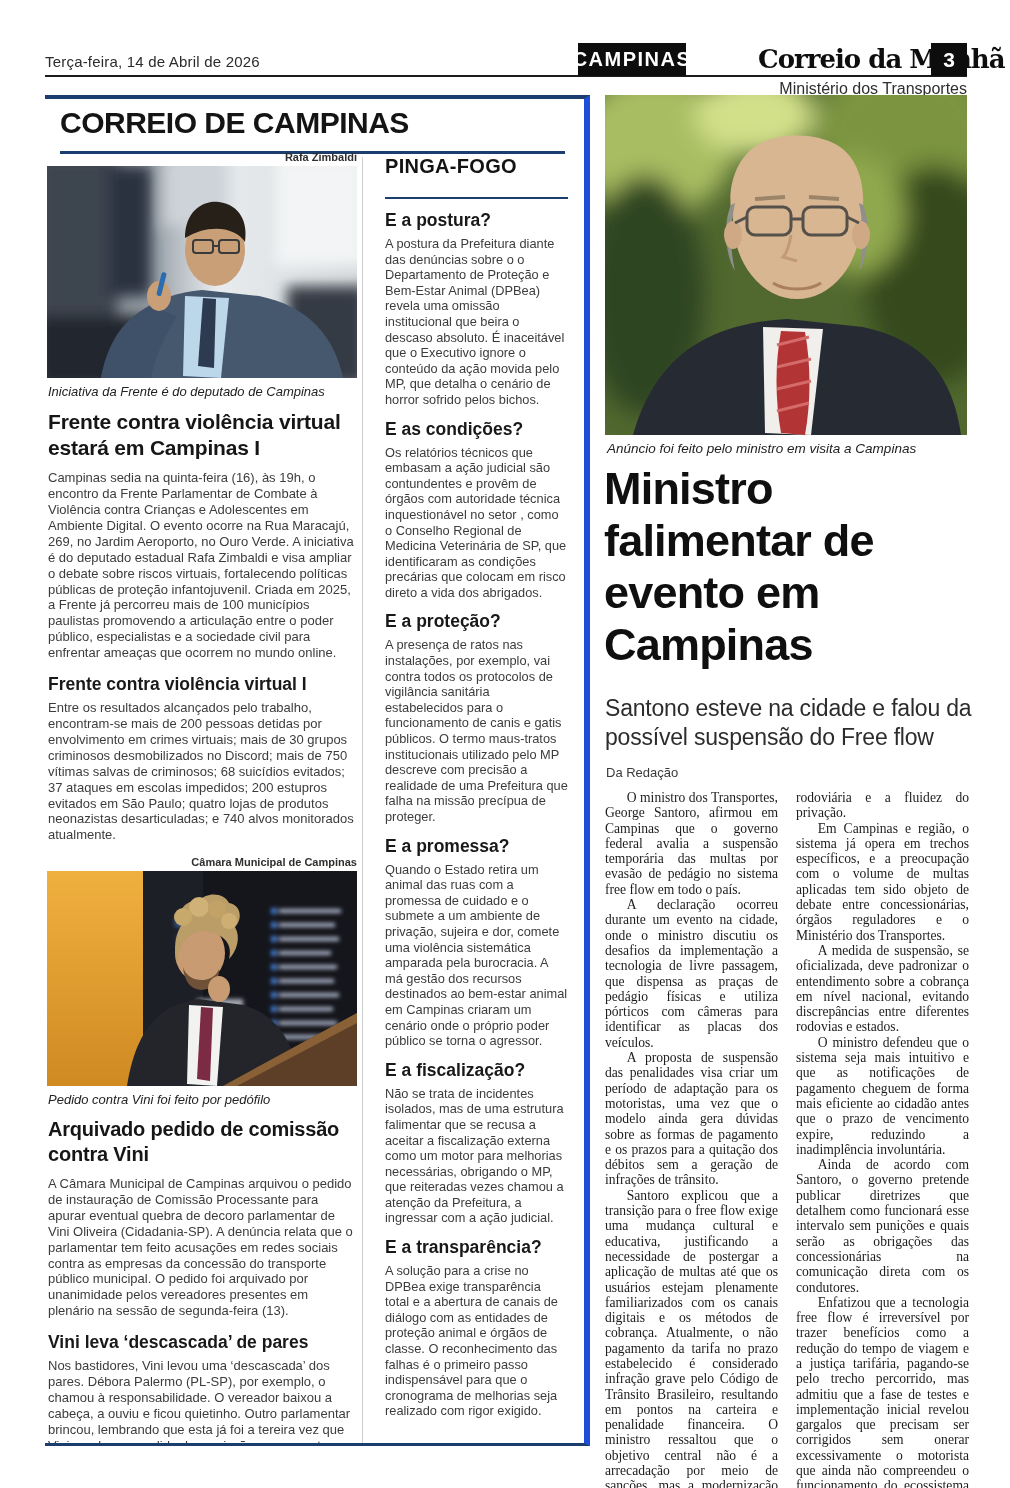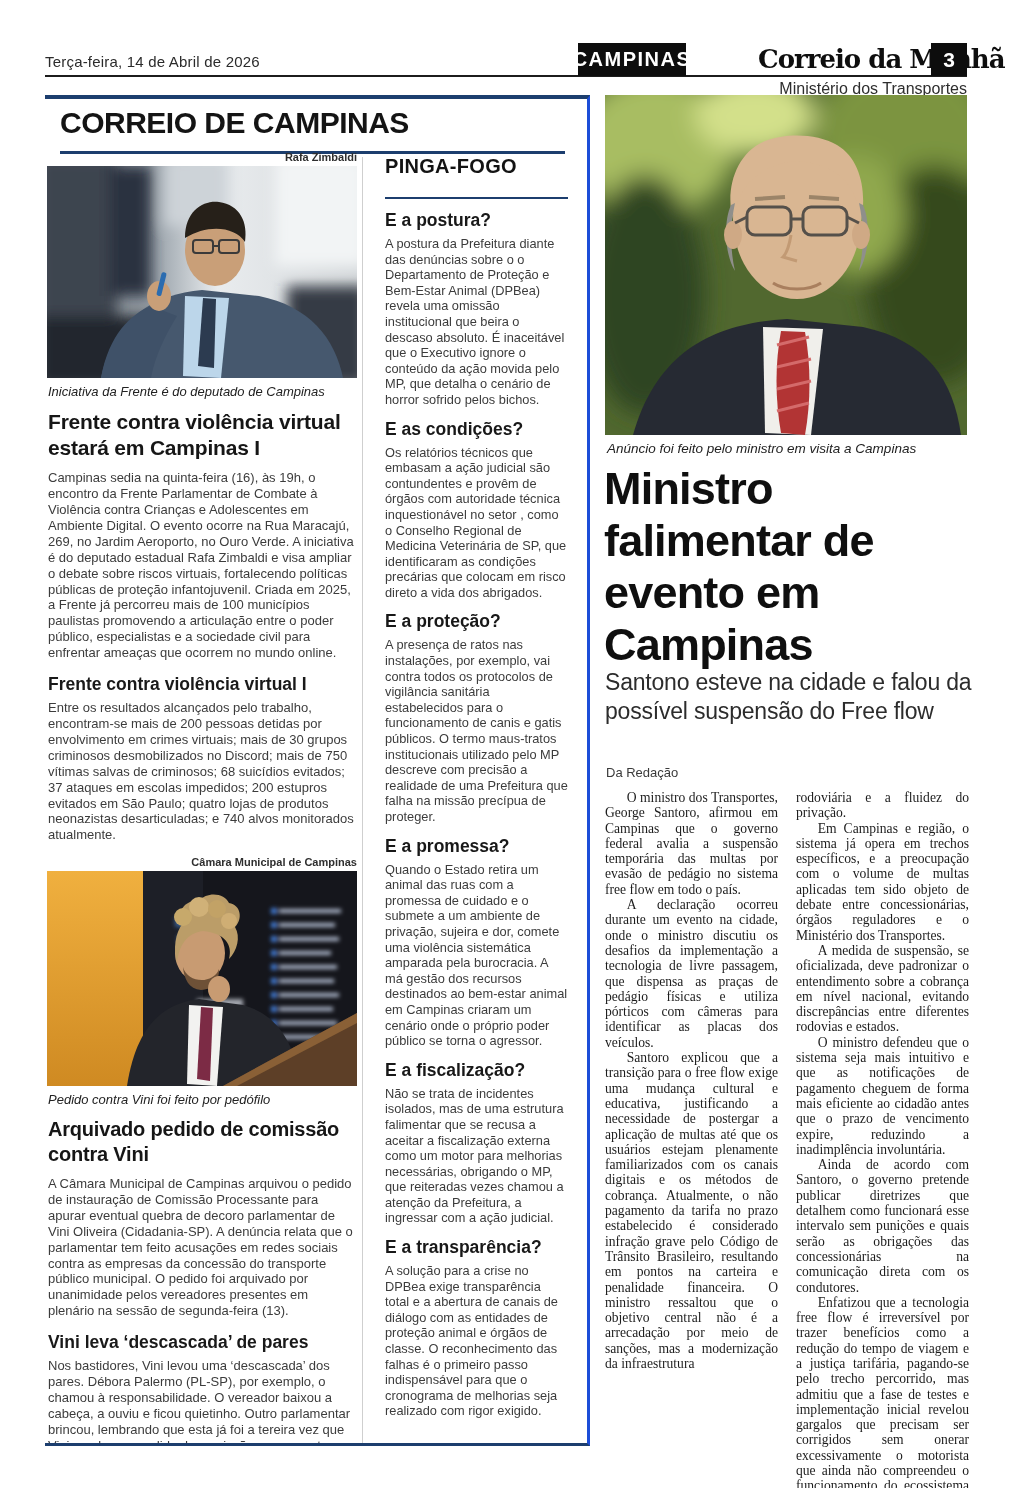--- a/index.html
+++ b/index.html
@@ -22,21 +22,21 @@
     letter-spacing:-1px; color:#0e0e0e; white-space:nowrap;
   }
   .pagenum-box {
     position:absolute; left:931px; top:43px; width:36px; height:33px;
     background:#0d0d0d; color:#fff; font-size:21px; font-weight:bold;
     display:flex; align-items:center; justify-content:center;
   }
   
   .left-box {
     position:absolute; left:45px; top:95px; width:545px; height:1351px;
-    border-top:4px solid #1c3e6e; border-right:3px solid #1d4ed8; border-bottom:3px solid #1c3e6e;
+    border-top:4px solid #1c3e6e; border-right:6px solid #1d4ed8; border-bottom:3px solid #1c3e6e;
     overflow:hidden;
     text-decoration:underline;
   }
   .box-title { position:absolute; left:15px; top:7px; font-size:30px; font-weight:800; letter-spacing:-.5px; color:#141414; }
   .box-title-rule { position:absolute; left:15px; top:52px; width:505px; height:3px; background:#1c3e6e; }
   .col-divider { position:absolute; left:317px; top:58px; width:1px; height:1286px; background:#cfcfcf; }
 
   .left-col { position:absolute; left:2px; top:52px; width:310px; }
   .photo-credit { font-size:11px; color:#2e2e2e; font-weight:bold; text-align:right; margin-bottom:3px; }
   .photo-frame { width:310px; overflow:hidden; line-height:0; background:#ccc; }
@@ -51,21 +51,21 @@
   .pinga-title { font-size:20px; font-weight:800; letter-spacing:.3px; color:#131313; margin-bottom:19px; }
   .pinga-rule { width:183px; height:2px; background:#1c3e6e; margin-bottom:4px; }
   .pinga-head { font-size:17.5px; font-weight:bold; color:#181818; margin:11px 0 5px 0; }
   .pinga-body { font-size:12.8px; line-height:15.6px; color:#3c3c3c; hyphens:auto; }
 
   
   .main-credit { position:absolute; left:605px; top:80px; width:362px; text-align:right; font-size:16px; color:#2e2e2e; }
   .main-photo { position:absolute; left:605px; top:95px; width:362px; height:340px; overflow:hidden; line-height:0; background:#5a6e3a; }
   .main-caption { position:absolute; left:607px; top:441px; font-style:italic; font-size:13.5px; color:#222; }
   .main-headline { position:absolute; left:604px; top:463px; width:370px; font-size:45px; line-height:52px; font-weight:bold; letter-spacing:-.8px; color:#0f0f0f; }
-  .main-subheadline { position:absolute; left:605px; top:668px; width:368px; font-size:23px; line-height:29px; font-weight:normal; color:#2c2c2c; letter-spacing:-.2px; }
+  .main-subheadline { position:absolute; left:605px; top:694px; width:368px; font-size:23px; line-height:29px; font-weight:normal; color:#2c2c2c; letter-spacing:-.2px; }
   .byline { position:absolute; left:606px; top:765px; font-size:13px; color:#3a3a3a; }
   .serif-cols { position:absolute; left:605px; top:790px; width:364px; display:flex; gap:18px; }
   .serif-col { width:173px; font-family:"Liberation Serif", serif; font-size:13.6px; line-height:15.3px; color:#1c1c1c; text-align:justify; hyphens:auto; }
   .serif-col p { text-indent:1.6em; }
   .serif-col p.no-indent { text-indent:0; }
 </style>
 </head>
 <body>
 
 <div class="page">
@@ -267,20 +267,21 @@
 
   <div class="main-caption">Anúncio foi feito pelo ministro em visita a Campinas</div>
   <h1 class="main-headline">Ministro falimentar de evento em Campinas</h1>
   <div class="main-subheadline">Santono esteve na cidade e falou da possível suspensão do Free flow</div>
   <div class="byline">Da Redação</div>
 
   <div class="serif-cols">
     <div class="serif-col">
       <p>O ministro dos Transportes, George Santoro, afirmou em Campinas que o governo federal avalia a suspensão temporária das multas por evasão de pedágio no sistema free flow em todo o país.</p>
       <p>A declaração ocorreu durante um evento na cidade, onde o ministro discutiu os desafios da implementação a tecnologia de livre passagem, que dispensa as praças de pedágio físicas e utiliza pórticos com câmeras para identificar as placas dos veículos.</p>
+      <p>A proposta de suspensão das penalidades visa criar um período de adaptação para os motoristas, uma vez que o modelo ainda gera dúvidas sobre as formas de pagamento e os prazos para a quitação dos débitos sem a geração de infrações de trânsito.</p>
       <p>Santoro explicou que a transição para o free flow exige uma mudança cultural e educativa, justificando a necessidade de postergar a aplicação de multas até que os usuários estejam plenamente familiarizados com os canais digitais e os métodos de cobrança. Atualmente, o não pagamento da tarifa no prazo estabelecido é considerado infração grave pelo Código de Trânsito Brasileiro, resultando em pontos na carteira e penalidade financeira. O ministro ressaltou que o objetivo central não é a arrecadação por meio de sanções, mas a modernização da infraestrutura</p>
     </div>
     <div class="serif-col">
       <p class="no-indent">rodoviária e a fluidez do privação.</p>
       <p>Em Campinas e região, o sistema já opera em trechos específicos, e a preocupação com o volume de multas aplicadas tem sido objeto de debate entre concessionárias, órgãos reguladores e o Ministério dos Transportes.</p>
       <p>A medida de suspensão, se oficializada, deve padronizar o entendimento sobre a cobrança em nível nacional, evitando discrepâncias entre diferentes rodovias e estados.</p>
       <p>O ministro defendeu que o sistema seja mais intuitivo e que as notificações de pagamento cheguem de forma mais eficiente ao cidadão antes que o prazo de vencimento expire, reduzindo a inadimplência involuntária.</p>
       <p>Ainda de acordo com Santoro, o governo pretende publicar diretrizes que detalhem como funcionará esse intervalo sem punições e quais serão as obrigações das concessionárias na comunicação direta com os condutores.</p>
       <p>Enfatizou que a tecnologia free flow é irreversível por trazer benefícios como a redução do tempo de viagem e a justiça tarifária, pagando-se pelo trecho percorrido, mas admitiu que a fase de testes e implementação inicial revelou gargalos que precisam ser corrigidos sem onerar excessivamente o motorista que ainda não compreendeu o funcionamento do ecossistema digital de pagamentos das rodovias brasileiras.</p>
     </div>

